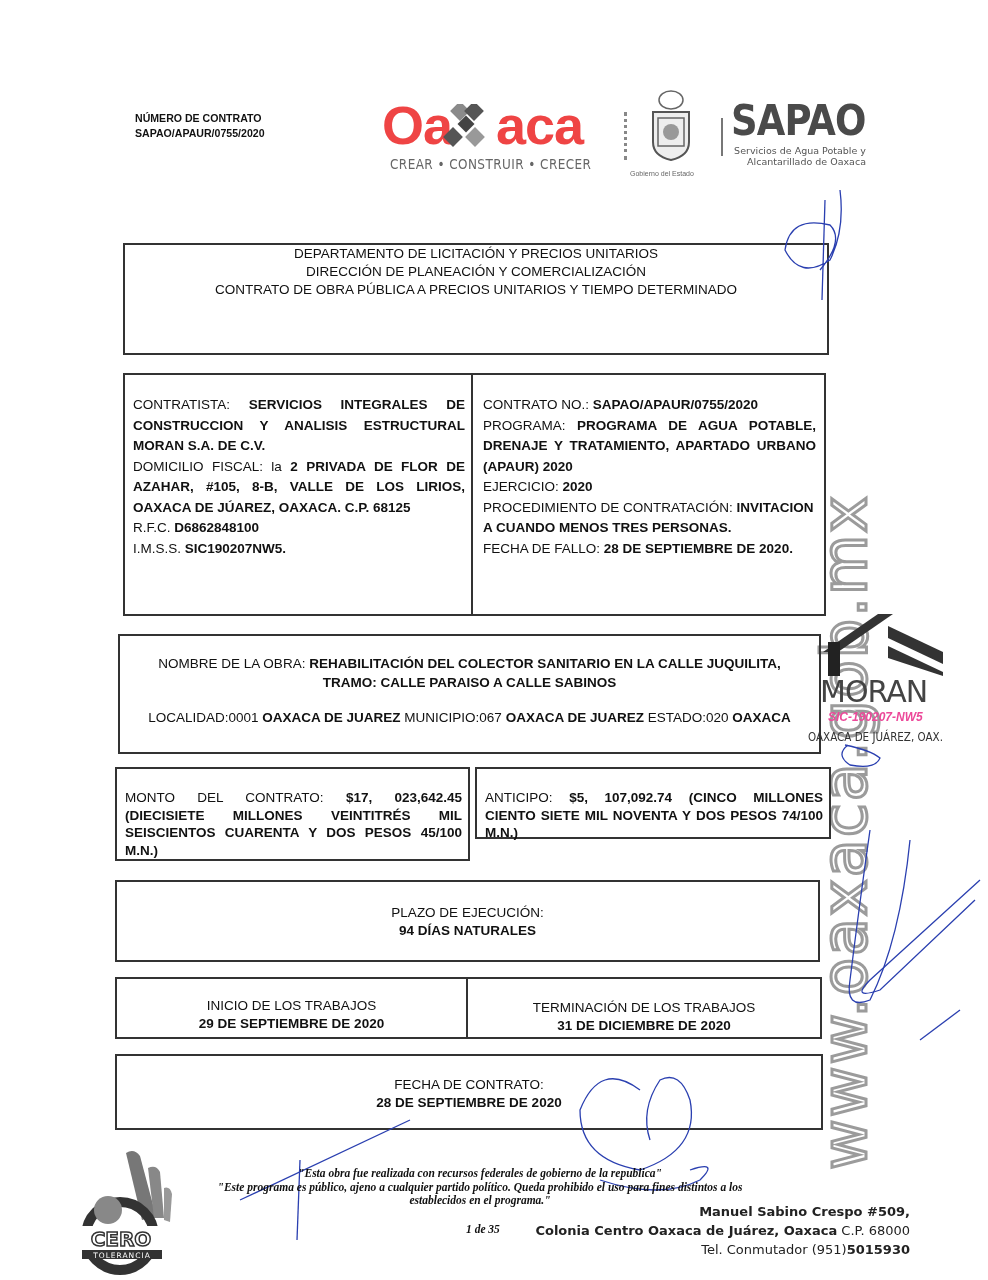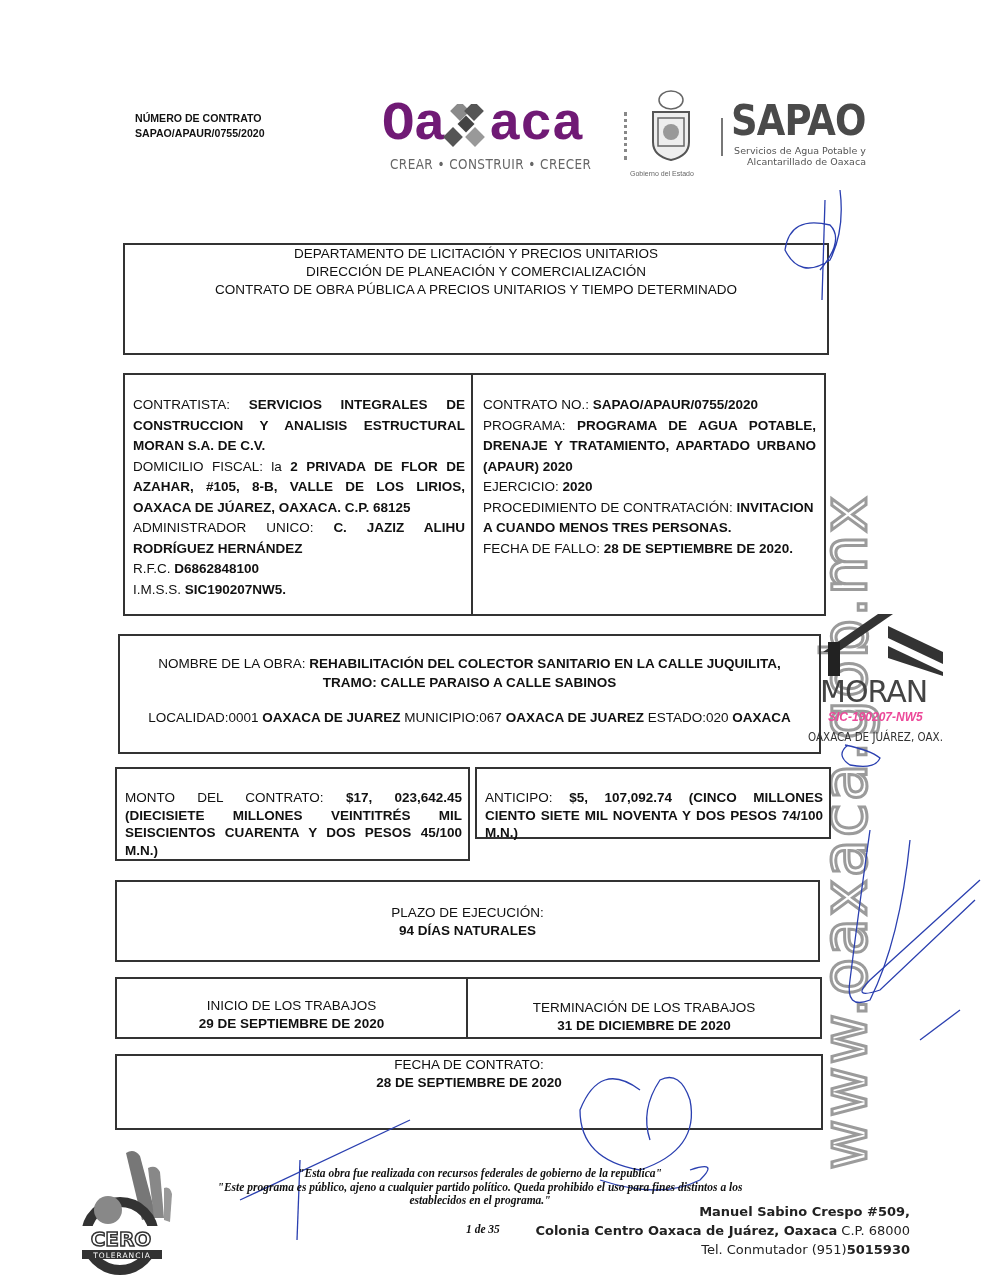--- a/index.html
+++ b/index.html
@@ -6,21 +6,21 @@
   body {
     width: 988px; height: 1280px; position: relative; overflow: hidden;
     background: #ffffff; color: #111;
     font-family: "Liberation Sans", "DejaVu Sans", sans-serif;
   }
   .abs { position: absolute; }
 
   
   .contract-number { left: 135px; top: 111px; font-size: 11.5px; font-weight: bold; line-height: 15px; transform: scaleX(0.92); transform-origin: left; }
   .oax-logo { left: 382px; top: 96px; width: 250px; height: 82px; }
-  .oax-word { position:absolute; left:0; top:0; font-size: 54px; font-weight: bold; color:#701a75; letter-spacing:-1px; line-height:58px; font-family:Liberation Mono, monospace;}
+  .oax-word { position:absolute; left:0; top:0; font-size: 54px; font-weight: bold; color:#ef4444; letter-spacing:-1px; line-height:58px; font-family:Liberation Sans, sans-serif;}
   .oax-slogan { position:absolute; left:8px; top:60px; font-size: 14px; color:#666; letter-spacing: 0.5px; white-space:nowrap; font-family:"DejaVu Sans", sans-serif; transform: scaleX(0.86); transform-origin:left;}
   .dots { position:absolute; left:624px; top:112px; width:3px; height:48px; border-left:3px dotted #888; }
   .crest { left: 648px; top: 90px; width: 46px; height: 72px; }
   .crest-caption { left: 630px; top: 170px; font-size: 7px; color:#666; white-space:nowrap; }
   .vbar { left: 721px; top: 118px; width: 2px; height: 38px; background:#777; }
   .sapao-word { left: 731px; top: 99px; font-size: 42px; font-weight: bold; color:#4a4a4a; line-height:44px; letter-spacing:-1px; font-family:"DejaVu Sans", sans-serif; transform: scaleX(0.88); transform-origin:left;}
   .sapao-sub { left: 732px; top: 145px; font-size: 9.5px; color:#555; line-height: 11px; text-align:right; width: 134px; font-family:"DejaVu Sans", sans-serif;}
 
   
   .box { position:absolute; border: 2px solid #333; box-sizing: border-box; background: transparent; }
@@ -39,21 +39,21 @@
   .obra-name { font-size: 13.5px; line-height: 19px; margin-top: 18px; padding: 0 20px; }
   .obra-loc { font-size: 13.5px; margin-top: 18px; }
 
   .box-monto { left: 115px; top: 767px; width: 355px; height: 94px; padding: 20px 6px 0 8px; }
   .box-anticipo { left: 468px; top: 767px; width: 356px; height: 72px; padding: 20px 6px 0 8px; margin-left: 7px; }
   .box-monto .cell, .box-anticipo .cell { line-height: 17.5px; }
 
   .box-plazo { left: 115px; top: 880px; width: 705px; height: 82px; text-align:center; font-size: 13.5px; line-height: 18px; padding-top: 22px; }
   .box-inicio { left: 115px; top: 977px; width: 353px; height: 62px; text-align:center; font-size: 13.5px; line-height: 18px; padding-top: 18px; }
   .box-termino { left: 466px; top: 977px; width: 356px; height: 62px; text-align:center; font-size: 13.5px; line-height: 18px; padding-top: 20px; }
-  .box-fecha { left: 115px; top: 1054px; width: 708px; height: 76px; text-align:center; font-size: 13.5px; line-height: 18px; }
+  .box-fecha { left: 115px; top: 1054px; width: 708px; height: 76px; text-align:center; font-size: 13.5px; line-height: 18px; padding-top: 20px; }
 
   
   .disclaimer { left: 170px; top: 1167px; width: 620px; text-align:center; font-family:"Liberation Serif", "DejaVu Serif", serif; font-style: italic; font-weight:bold; font-size: 11.5px; line-height: 13.5px; }
   .page-num { left: 466px; top: 1223px; font-family:"Liberation Serif", serif; font-style:italic; font-weight:bold; font-size: 11.5px; }
   .addr { right: 78px; top: 1202px; text-align:right; font-family:"DejaVu Sans", sans-serif; color:#222; }
   .addr .a1 { font-size: 13px; font-weight:bold; line-height: 19px; }
   .addr .a2 { font-size: 13px; line-height: 19px; }
   .addr .a2 b { font-weight:bold; }
   .addr .a3 { font-size: 13px; line-height: 19px; }
 
@@ -114,24 +114,20 @@
 </div>
 
 <div class="box box-contratista">
   <div class="cell just">
     <span>CONTRATISTA:</span>
     <b>SERVICIOS INTEGRALES DE CONSTRUCCION Y ANALISIS ESTRUCTURAL MORAN S.A. DE C.V.</b>
   </div>
   <div class="cell just">
     <span>DOMICILIO FISCAL: la</span>
     <b>2 PRIVADA DE FLOR DE AZAHAR, #105, 8-B, VALLE DE LOS LIRIOS, OAXACA DE JÚAREZ, OAXACA. C.P. 68125</b>
-  </div>
-  <div class="cell just">
-    <span>ADMINISTRADOR UNICO:</span>
-    <b>C. JAZIZ ALIHU RODRÍGUEZ HERNÁNDEZ</b>
   </div>
   <div class="cell">
     <span>R.F.C.</span>
     <b>D6862848100</b>
   </div>
   <div class="cell">
     <span>I.M.S.S.</span>
     <b>SIC190207NW5.</b>
   </div>
 </div>

